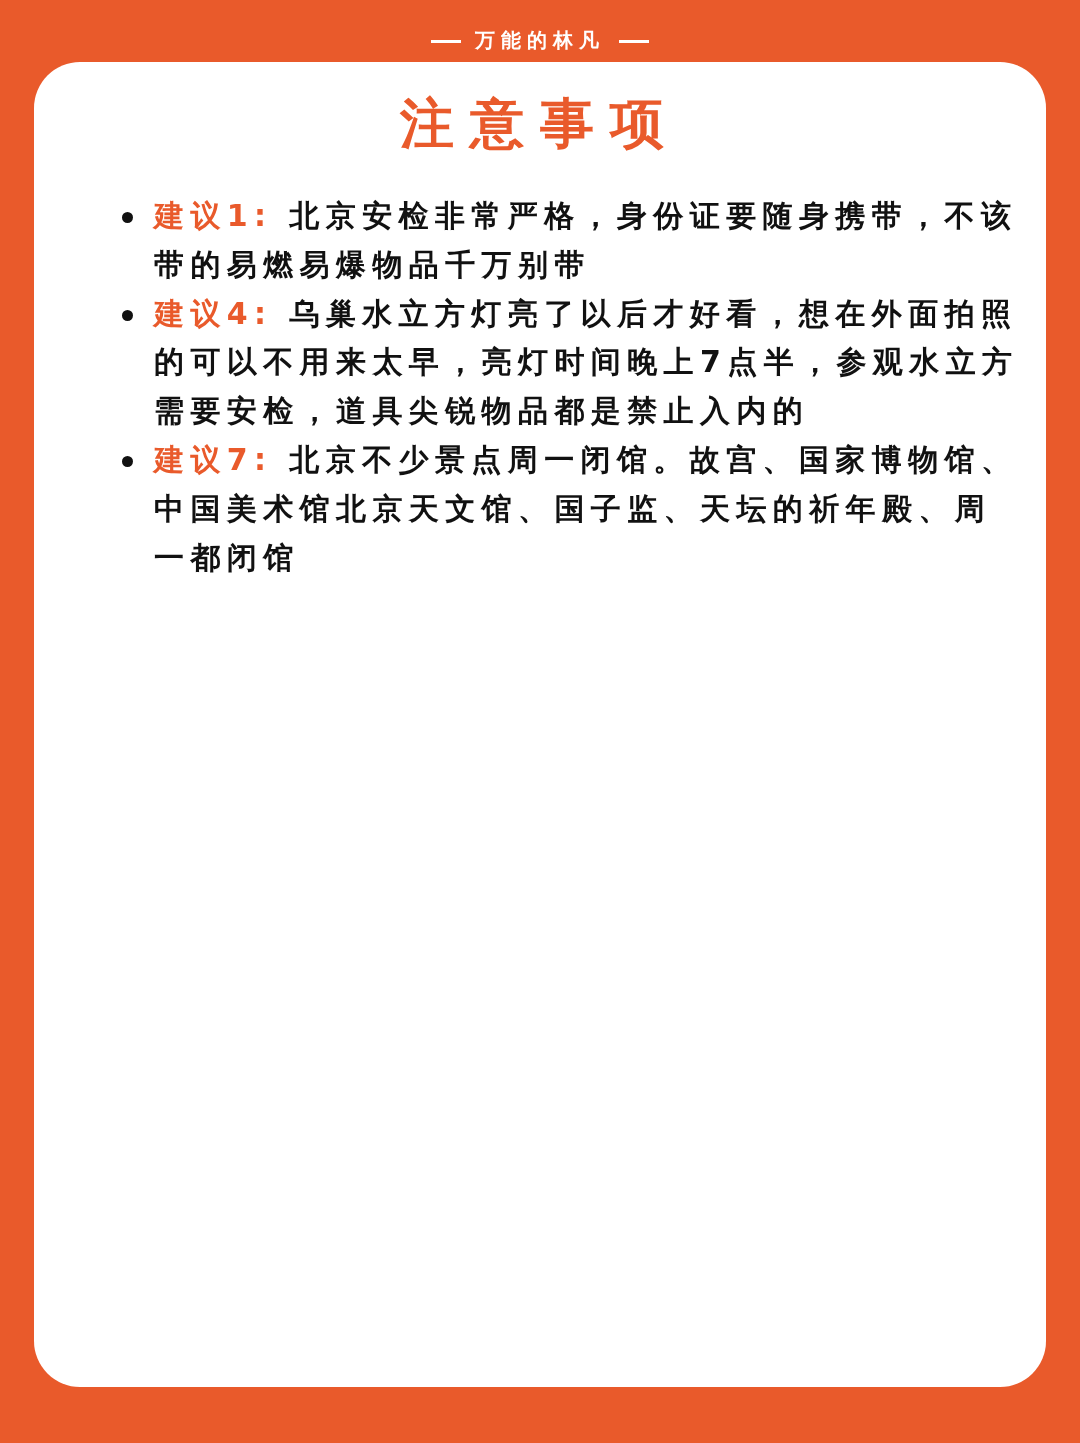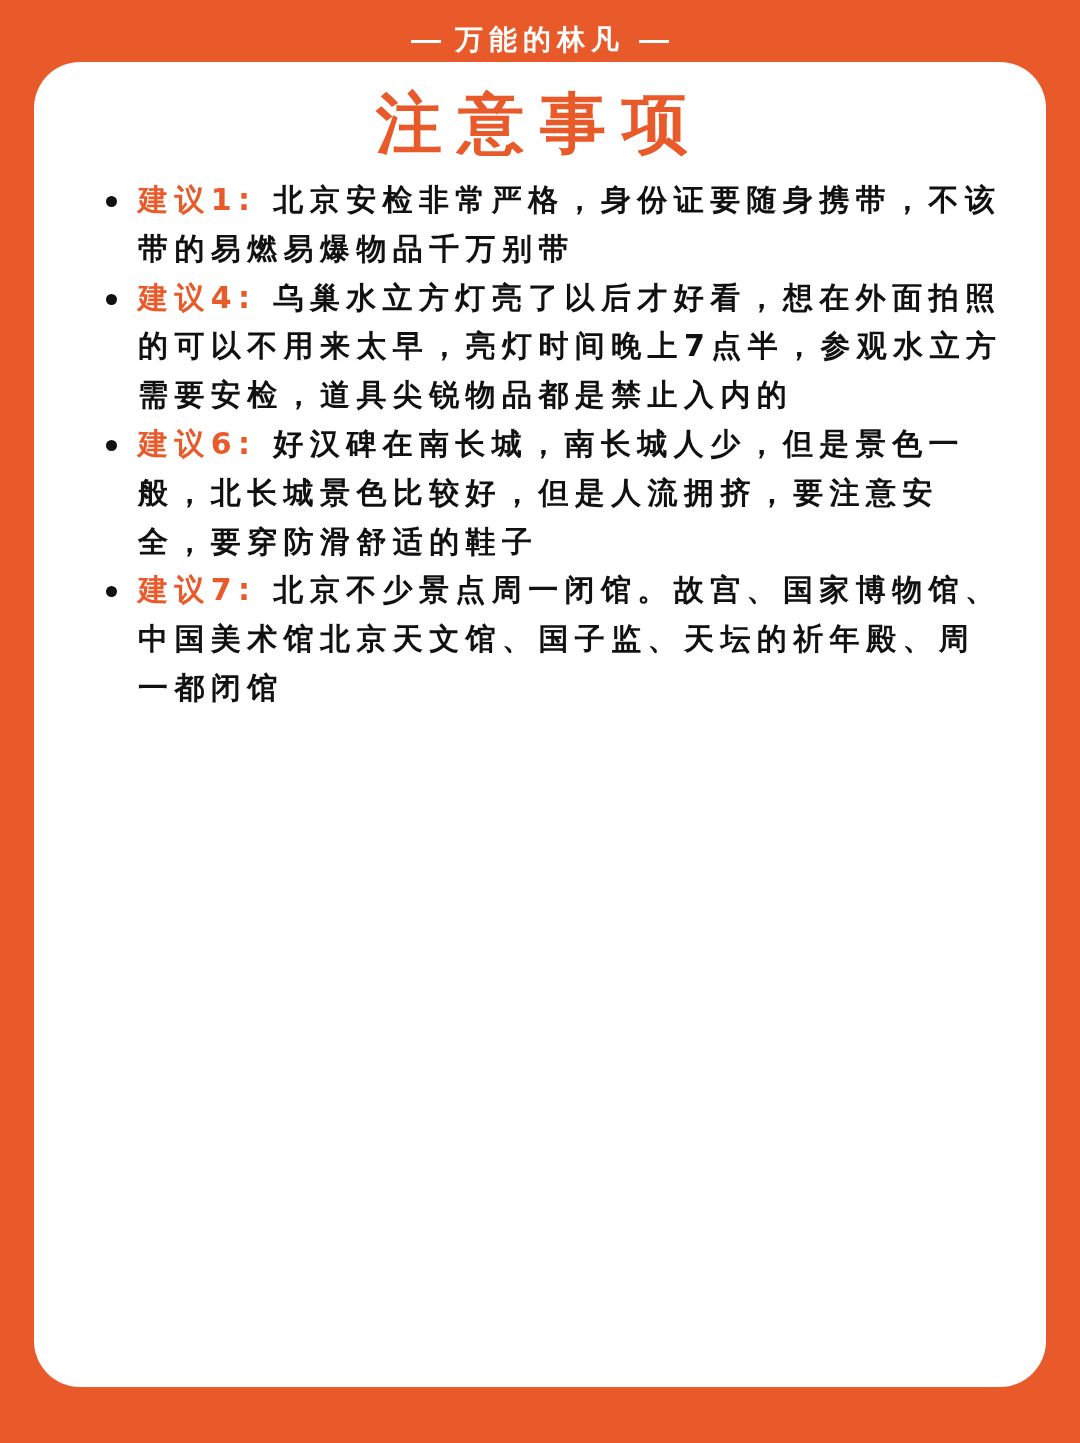--- a/index.html
+++ b/index.html
@@ -14,21 +14,21 @@
       overflow: hidden;
       font-family: "DejaVu Sans", "Liberation Sans", sans-serif;
     }
     .brand {
       position: absolute;
       top: 18px;
       left: 0;
       width: 1080px;
       text-align: center;
       color: #ffffff;
-      font-size: 28px;
+      font-size: 20px;
       font-weight: bold;
       letter-spacing: 6px;
       line-height: 44px;
     }
     .brand .dash {
       display: inline-block;
       width: 30px;
       height: 3px;
       background: #ffffff;
       vertical-align: middle;
@@ -43,31 +43,31 @@
       background: #ffffff;
       border-radius: 46px;
     }
     .title {
       position: absolute;
       top: 82px;
       left: 0;
       width: 1080px;
       text-align: center;
       color: #e95a2b;
-      font-size: 66px;
+      font-size: 54px;
       font-weight: bold;
       letter-spacing: 16px;
       line-height: 84px;
     }
     .list {
       position: absolute;
       top: 176px;
       left: 100px;
       width: 910px;
-      margin: 0;
+      margin: 16px;
       padding: 0;
       list-style: none;
     }
     .item {
       position: relative;
       padding-left: 38px;
       font-size: 30px;
       font-weight: bold;
       line-height: 48.8px;
       letter-spacing: 6.4px;
@@ -98,18 +98,15 @@
 <div class="title">注意事项</div>
 
 <ul class="list">
   <li class="item">
     <span class="bullet"></span><span class="label">建议1: </span><span>北京安检非常严格，身份证要随身携带，不该带的易燃易爆物品千万别带</span>
   </li>
   <li class="item">
     <span class="bullet"></span><span class="label">建议4: </span><span>乌巢水立方灯亮了以后才好看，想在外面拍照的可以不用来太早，亮灯时间晚上7点半，参观水立方需要安检，道具尖锐物品都是禁止入内的</span>
   </li>
   <li class="item">
-    <span class="bullet"></span><span class="label">建议6: </span><span>好汉碑在南长城，南长城人少，但是景色一般，北长城景色比较好，但是人流拥挤，要注意安全，要穿防滑舒适的鞋子</span>
-  </li>
-  <li class="item">
     <span class="bullet"></span><span class="label">建议7: </span><span>北京不少景点周一闭馆。故宫、国家博物馆、中国美术馆北京天文馆、国子监、天坛的祈年殿、周一都闭馆</span>
   </li>
 </ul>
 
 </body></html>

